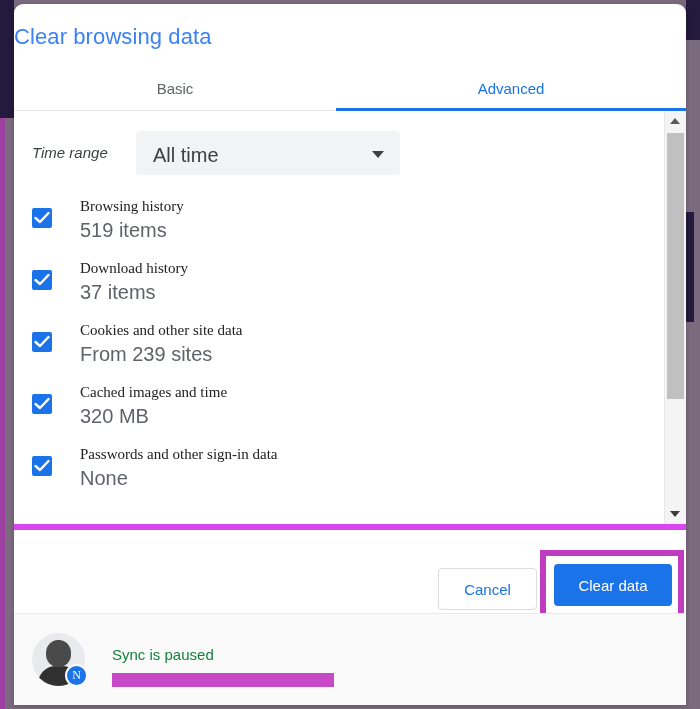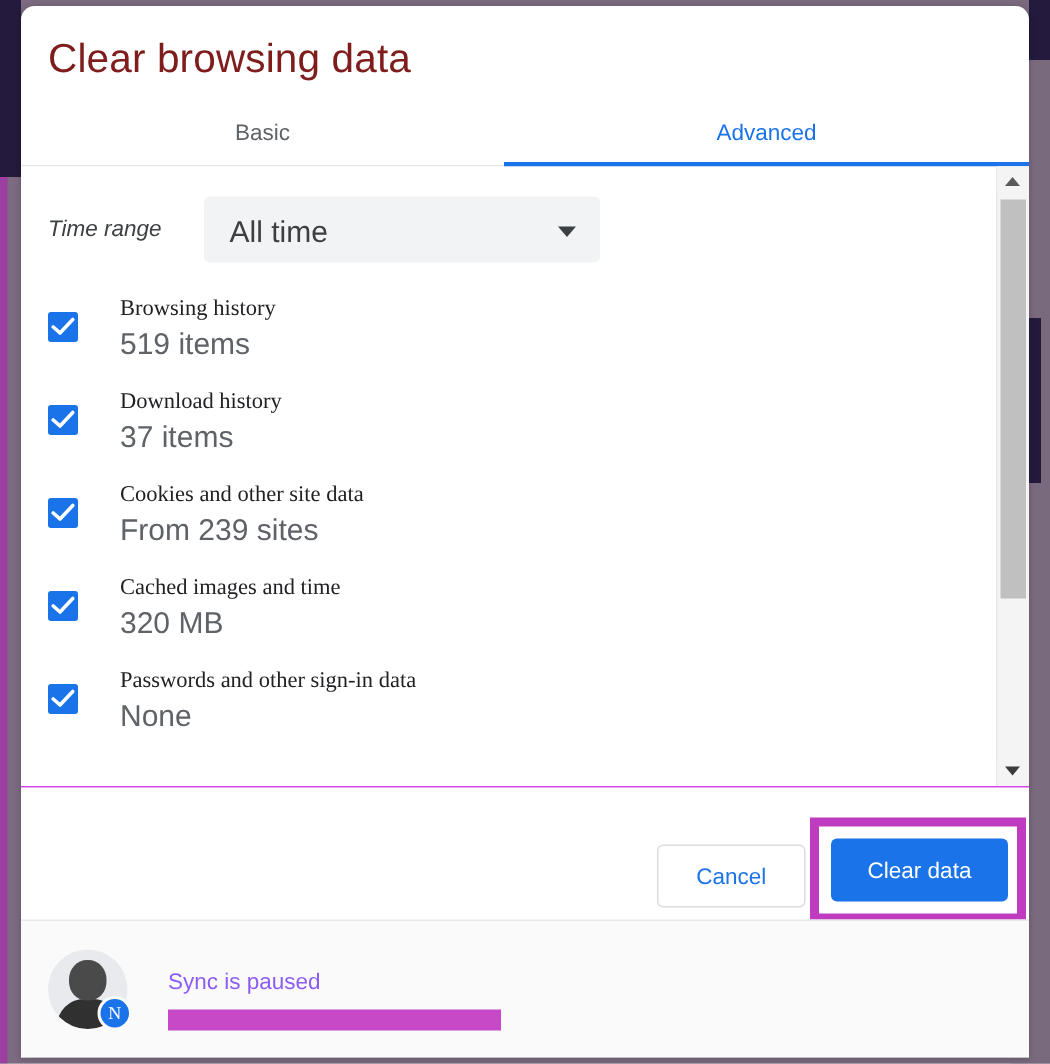--- a/index.html
+++ b/index.html
@@ -60,24 +60,24 @@
     width: 672px;
     height: 701px;
     background: #ffffff;
     border-radius: 9px 9px 0 0;
     overflow: hidden;
     box-shadow: 0 1px 5px rgba(0,0,0,0.22);
   }
 
   .dialog-title {
     position: absolute;
-    left: 18px;
+    left: 0;
     top: 20px;
-    font-size: 27px;
-    color: #7f1d1d;
+    font-size: 22px;
+    color: #3b82f6;
     letter-spacing: 0.1px;
   }
 
   
   .tabs {
     position: absolute;
     left: 0;
     top: 66px;
     width: 672px;
     height: 41px;
@@ -254,21 +254,21 @@
   }
 
   
   .footer {
     position: absolute;
     left: 0;
     top: 520px;
     width: 672px;
     height: 89px;
     background: #ffffff;
-    border-top: 1px solid #d946ef;
+    border-top: 6px solid #d946ef;
     box-sizing: border-box;
   }
   .btn-cancel {
     position: absolute;
     left: 424px;
     top: 38px;
     width: 99px;
     height: 42px;
     background: #ffffff;
     border: 1px solid #dadce0;
@@ -370,21 +370,21 @@
     text-align: center;
     color: #ffffff;
     font-size: 12px;
     font-family: "Liberation Serif", serif;
   }
   .sync-title {
     position: absolute;
     left: 98px;
     top: 32px;
     font-size: 15px;
-    color: #8b5cf6;
+    color: #15803d;
   }
   .sync-email-wrap {
     position: absolute;
     left: 98px;
     top: 57px;
     height: 18px;
   }
   .sync-email {
     font-size: 14px;
     color: #5f6368;

